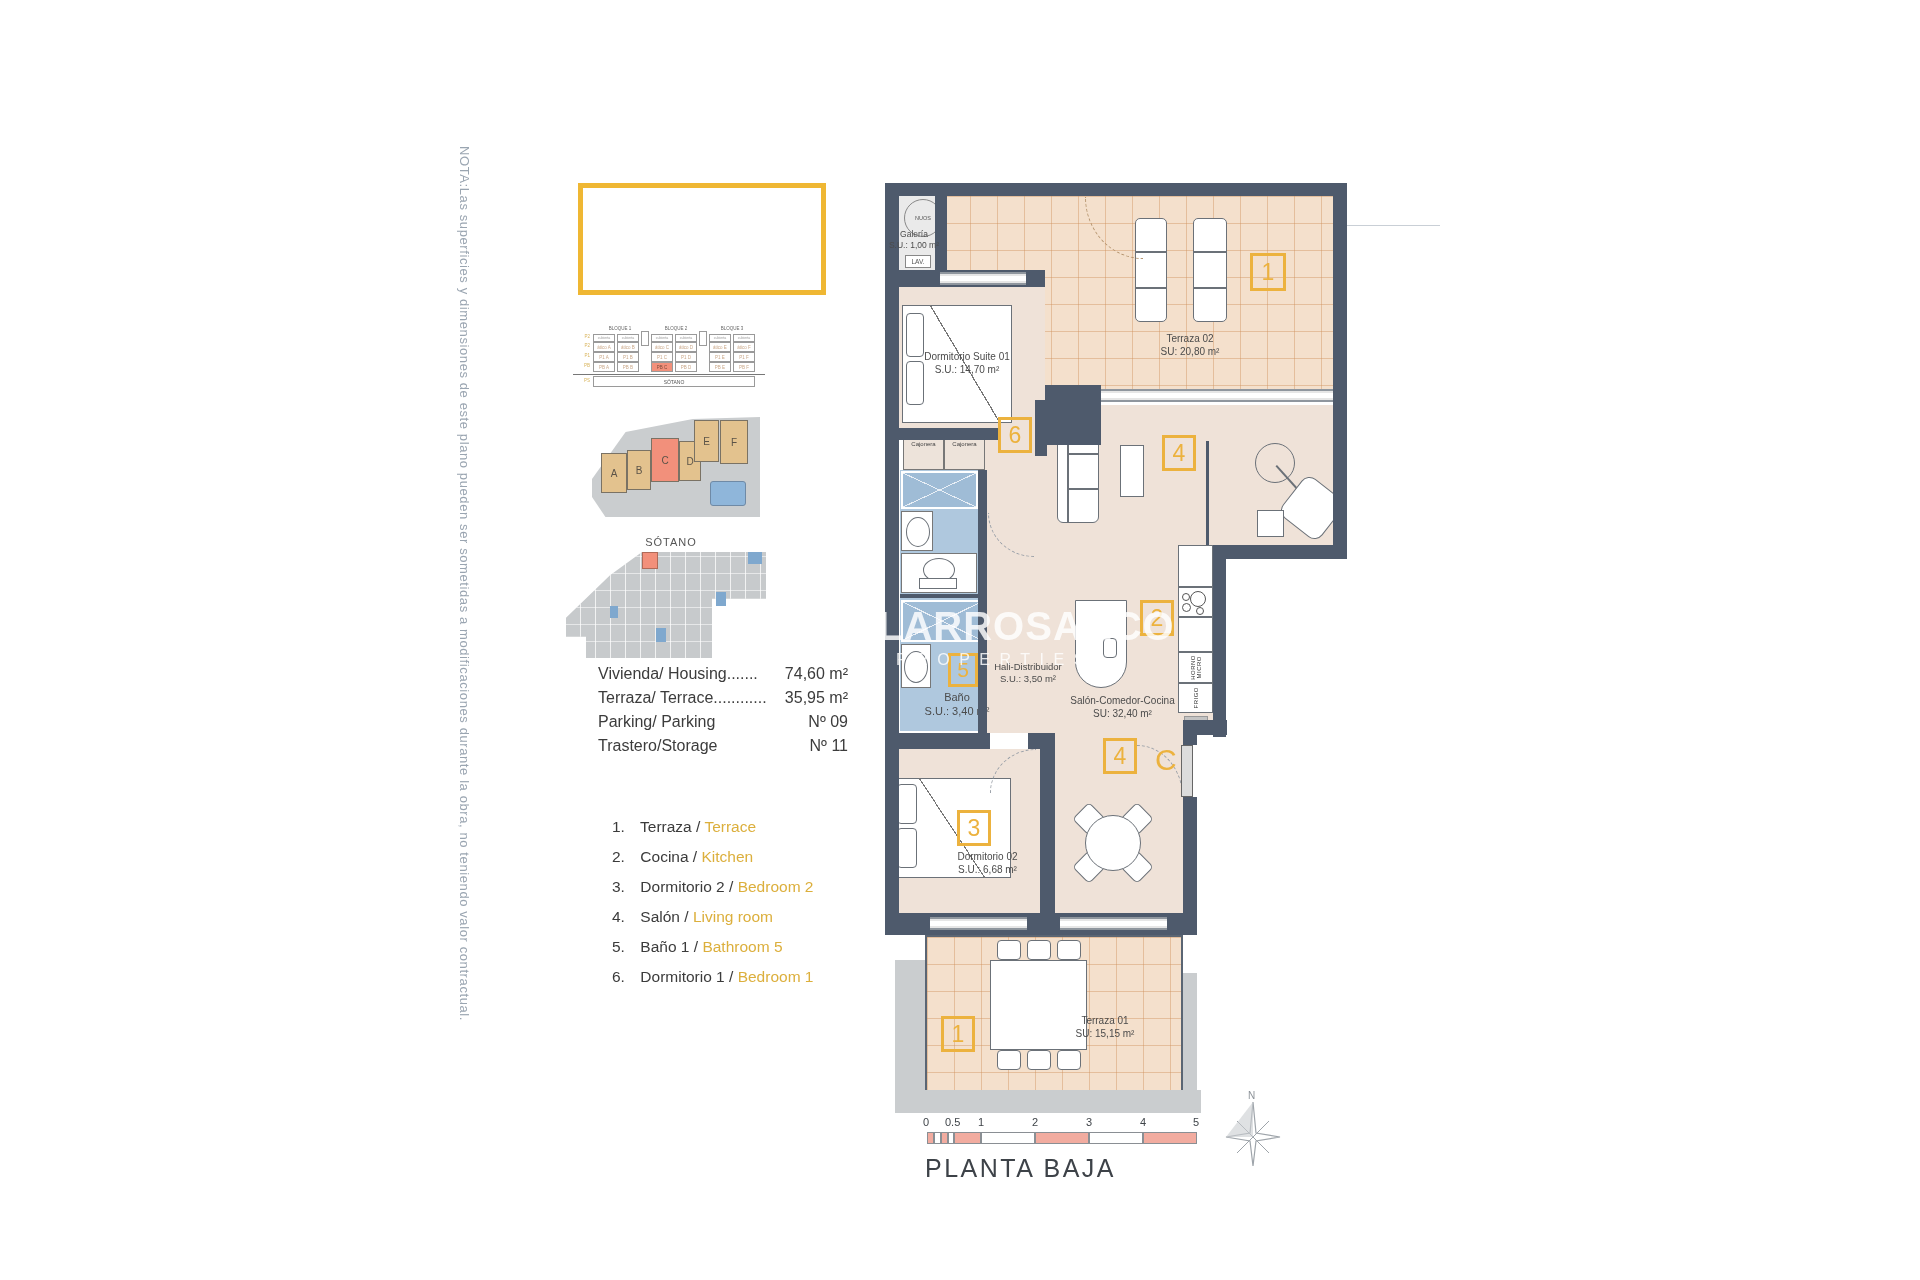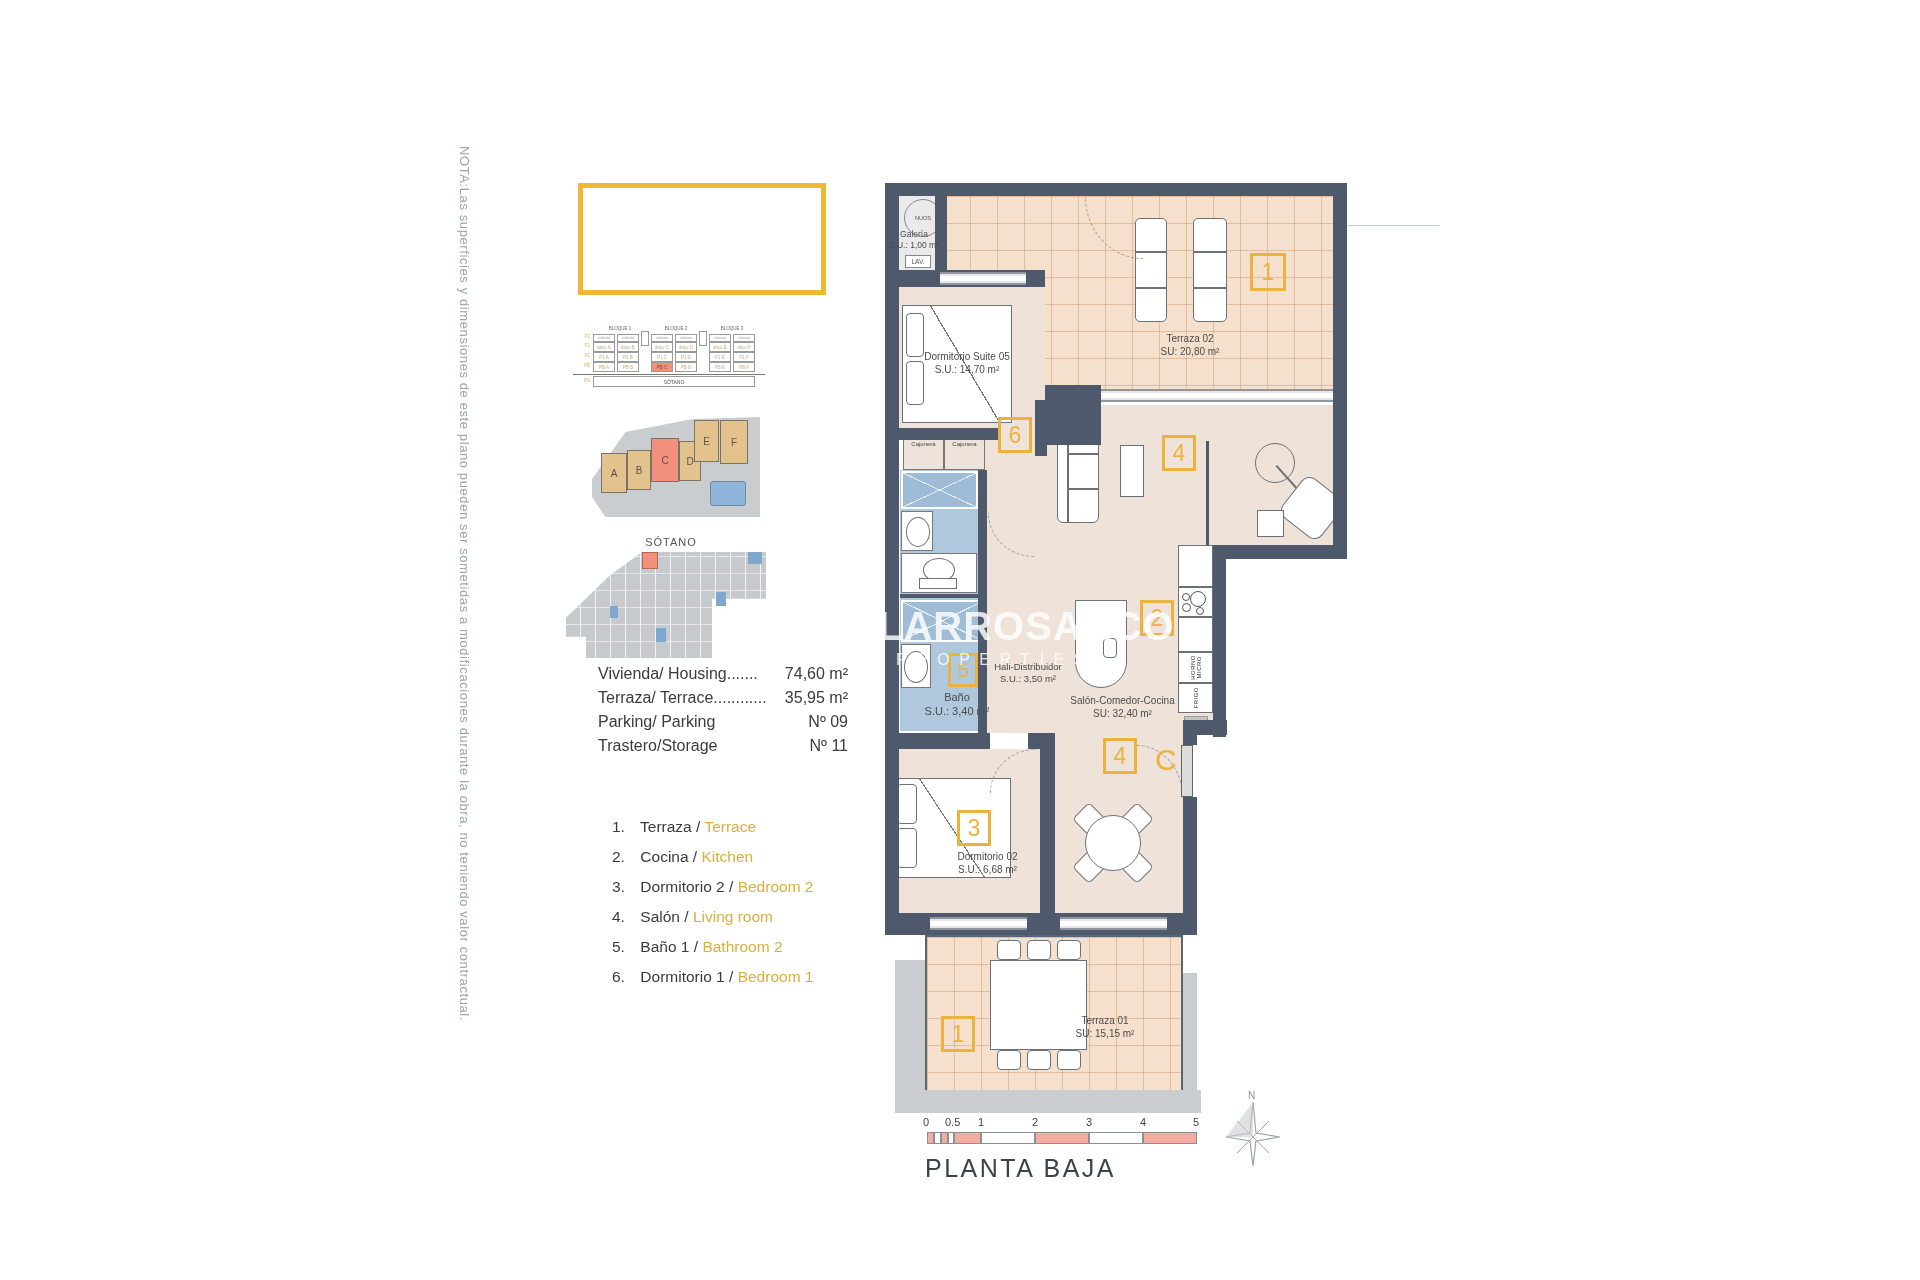--- a/index.html
+++ b/index.html
@@ -149,21 +149,21 @@
       <span style="color:#DCAF3C;">Bedroom 2</span>
     </div>
     <div style="height:30px;line-height:30px;white-space:nowrap;">
       <span style="display:inline-block;width:24px;">4.</span>
       <span>Salón /</span>
       <span style="color:#DCAF3C;">Living room</span>
     </div>
     <div style="height:30px;line-height:30px;white-space:nowrap;">
       <span style="display:inline-block;width:24px;">5.</span>
       <span>Baño 1 /</span>
-      <span style="color:#DCAF3C;">Bathroom 2</span>
+      <span style="color:#DCAF3C;">Bathroom 5</span>
     </div>
     <div style="height:30px;line-height:30px;white-space:nowrap;">
       <span style="display:inline-block;width:24px;">6.</span>
       <span>Dormitorio 1 /</span>
       <span style="color:#DCAF3C;">Bedroom 1</span>
     </div>
   </div>
 
   <div class="abs" style="left:885px;top:183px;width:570px;height:940px;">
 
@@ -310,21 +310,21 @@
 
     <div class="rlabel" style="left:-2px;top:46px;width:62px;font-size:8.5px;">
       <div>Galería</div>
       <div>S.U.: 1,00 m²</div>
     </div>
     <div class="rlabel" style="left:240px;top:150px;width:130px;font-size:10px;">
       <div>Terraza 02</div>
       <div>SU: 20,80 m²</div>
     </div>
     <div class="rlabel" style="left:18px;top:168px;width:128px;font-size:10px;">
-      <div>Dormitorio Suite 05</div>
+      <div>Dormitorio Suite 01</div>
       <div>S.U.: 14,70 m²</div>
     </div>
     <div class="rlabel" style="left:93px;top:478px;width:100px;font-size:9.5px;">
       <div>Hall-Distribuidor</div>
       <div>S.U.: 3,50 m²</div>
     </div>
     <div class="rlabel" style="left:165px;top:512px;width:145px;font-size:10px;">
       <div>Salón-Comedor-Cocina</div>
       <div>SU: 32,40 m²</div>
     </div>

